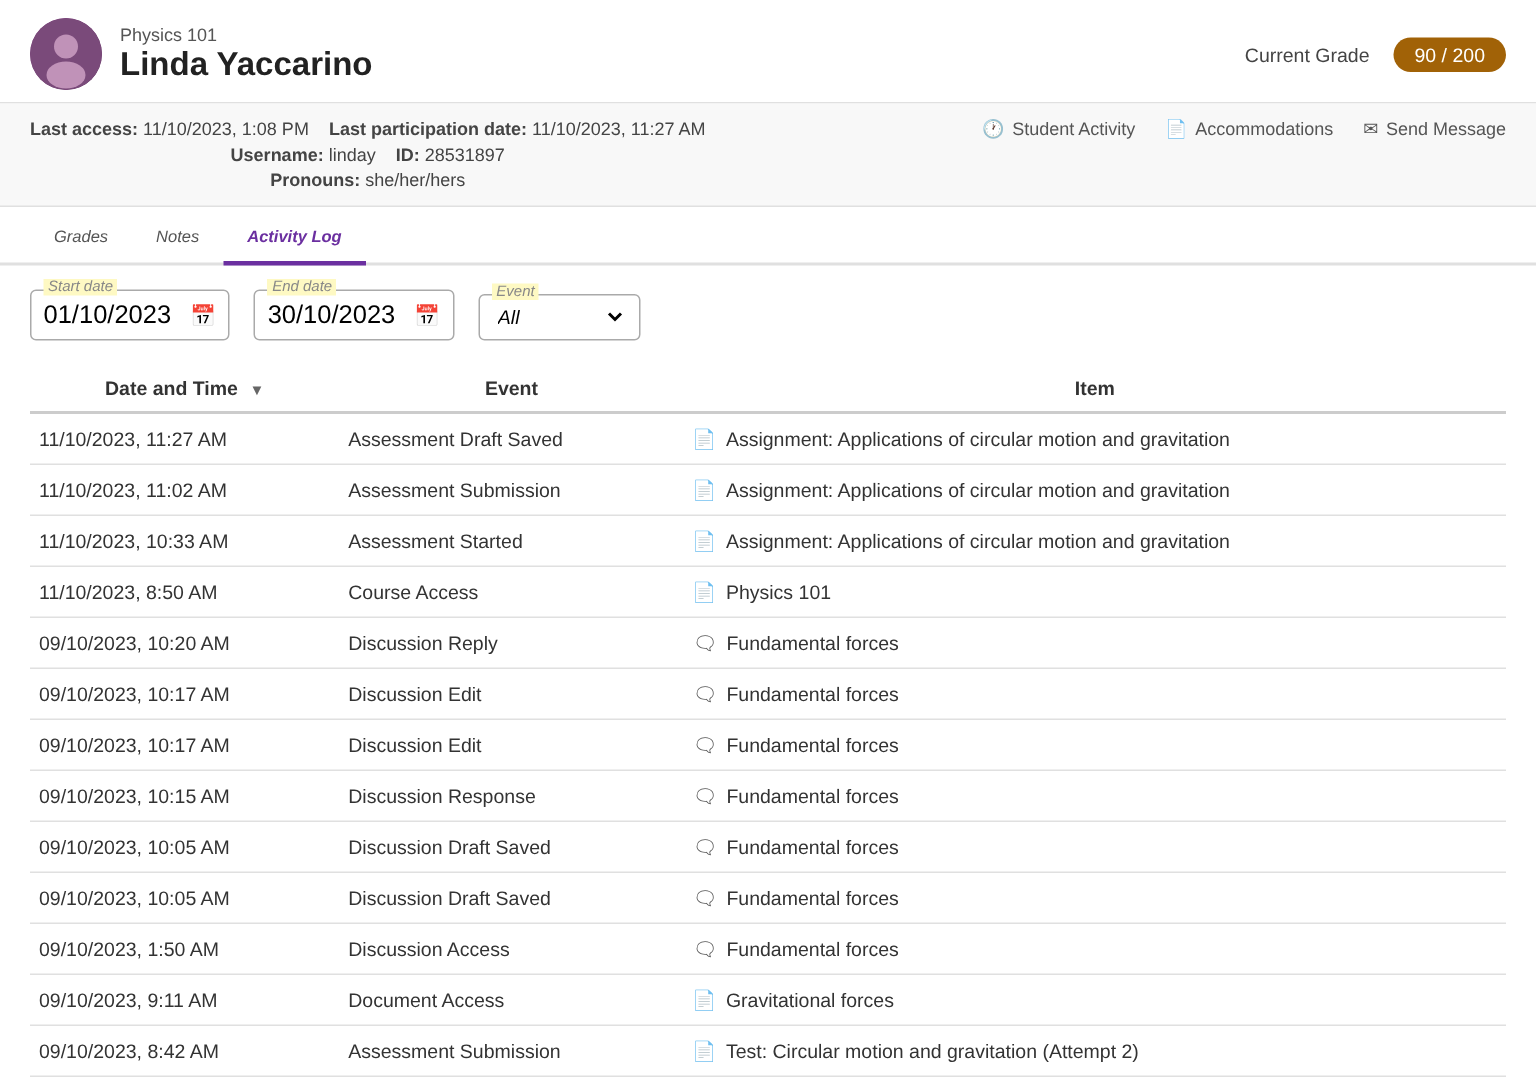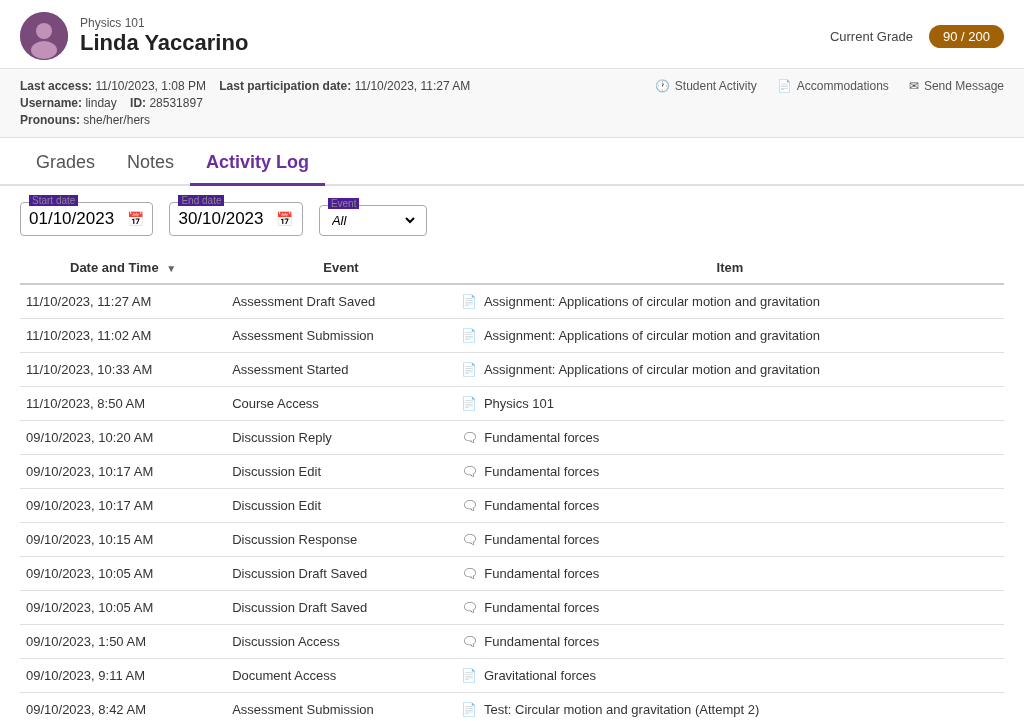--- a/index.html
+++ b/index.html
@@ -29,39 +29,40 @@
       border-radius: 20px; padding: 4px 14px;
       font-size: 13px; font-weight: normal;
     }
 
     .info-bar {
       padding: 10px 20px 10px 20px;
       background: #f8f8f8;
       border-bottom: 1px solid #e0e0e0;
       display: flex; justify-content: space-between; align-items: flex-start;
     }
-    .info-left { display: flex; flex-direction: column; gap: 3px; }
+    .info-left { display: flex; flex-direction: column; gap: 3px; align-items: center; }
     .info-line { font-size: 12px; color: #444; }
     .info-line span.label { font-weight: bold; }
     .info-right { display: flex; gap: 20px; align-items: center; }
     .info-action { display: flex; align-items: center; gap: 5px; font-size: 12px; color: #555; cursor: pointer; }
 
     .tabs-bar {
       padding: 0 20px;
       border-bottom: 2px solid #e0e0e0;
       display: flex; gap: 0;
       margin-top: 4px;
     }
     .tab {
       padding: 10px 16px;
-      font-size: 18px;
+      font-size: 11px;
       cursor: pointer;
       color: #555;
       border-bottom: 3px solid transparent;
       margin-bottom: -2px;
+      font-style: italic;
     }
     .tab.active {
       color: #6b2fa0;
       border-bottom: 3px solid #6b2fa0;
       font-weight: 600;
     }
 
     .filters-row {
       padding: 16px 20px 8px 20px;
       display: flex; gap: 16px; align-items: flex-end;
@@ -79,21 +80,21 @@
     tbody tr { border-bottom: 1px solid #e0e0e0; }
     tbody td { padding: 9px 6px; font-size: 13px; color: #333; vertical-align: middle; }
     .item-icon { margin-right: 6px; color: #555; font-size: 13px; }
     .item-cell { display: flex; align-items: center; }
 
     .fieldset-style {
       border: 1px solid #aaa; border-radius: 4px; padding: 0; position: relative;
     }
     .fieldset-legend {
       position: absolute; top: -8px; left: 8px;
-      font-size: 10px; color: #888; background: #4c1d95; padding: 0 3px;
+      font-size: 10px; color: #888; background: #fef9c3; padding: 0 3px; font-style: italic;
     }
     .fieldset-inner {
       display: flex; align-items: center; padding: 6px 8px; gap: 8px;
     }
     .fieldset-inner input {
       border: none; outline: none; font-size: 17px; width: 90px; background: transparent;
     }
     .fieldset-inner select {
       border: none; outline: none; font-size: 13px; background: transparent; width: 90px; cursor: pointer; font-style: italic;
     }

